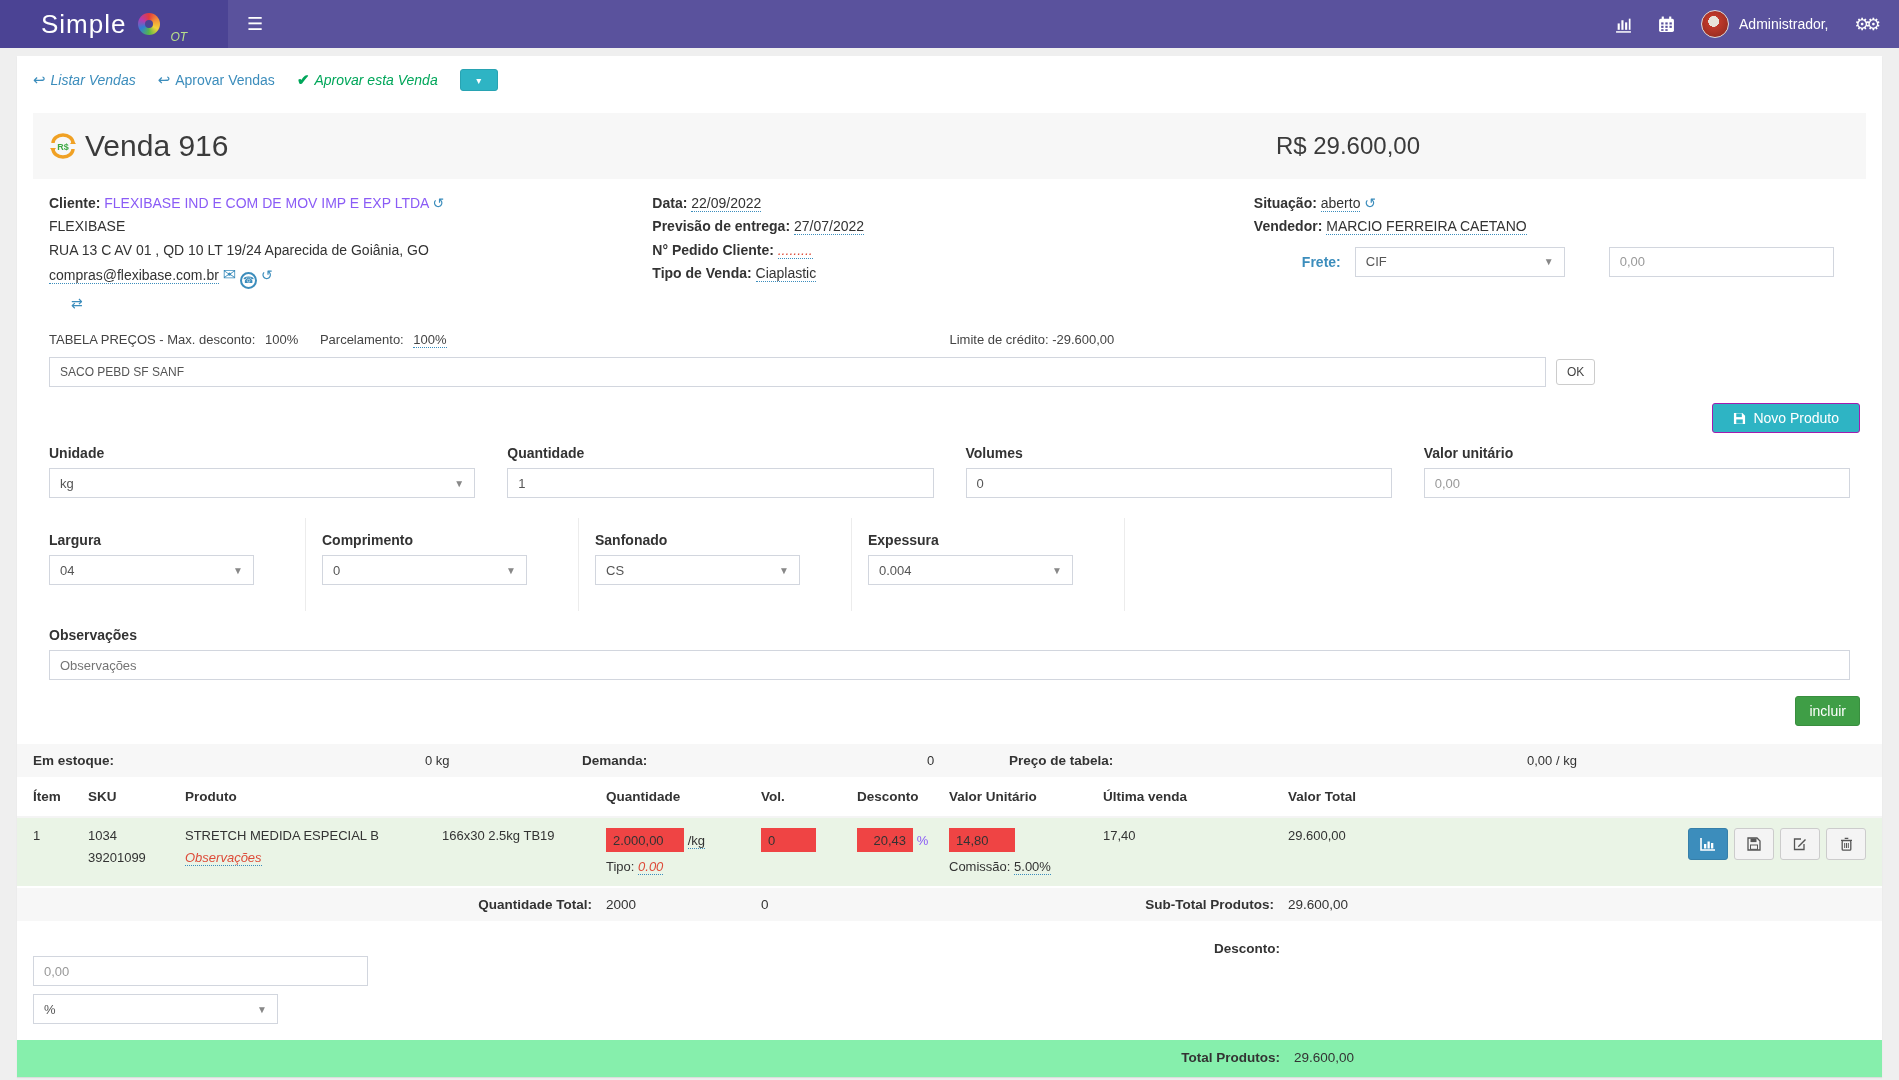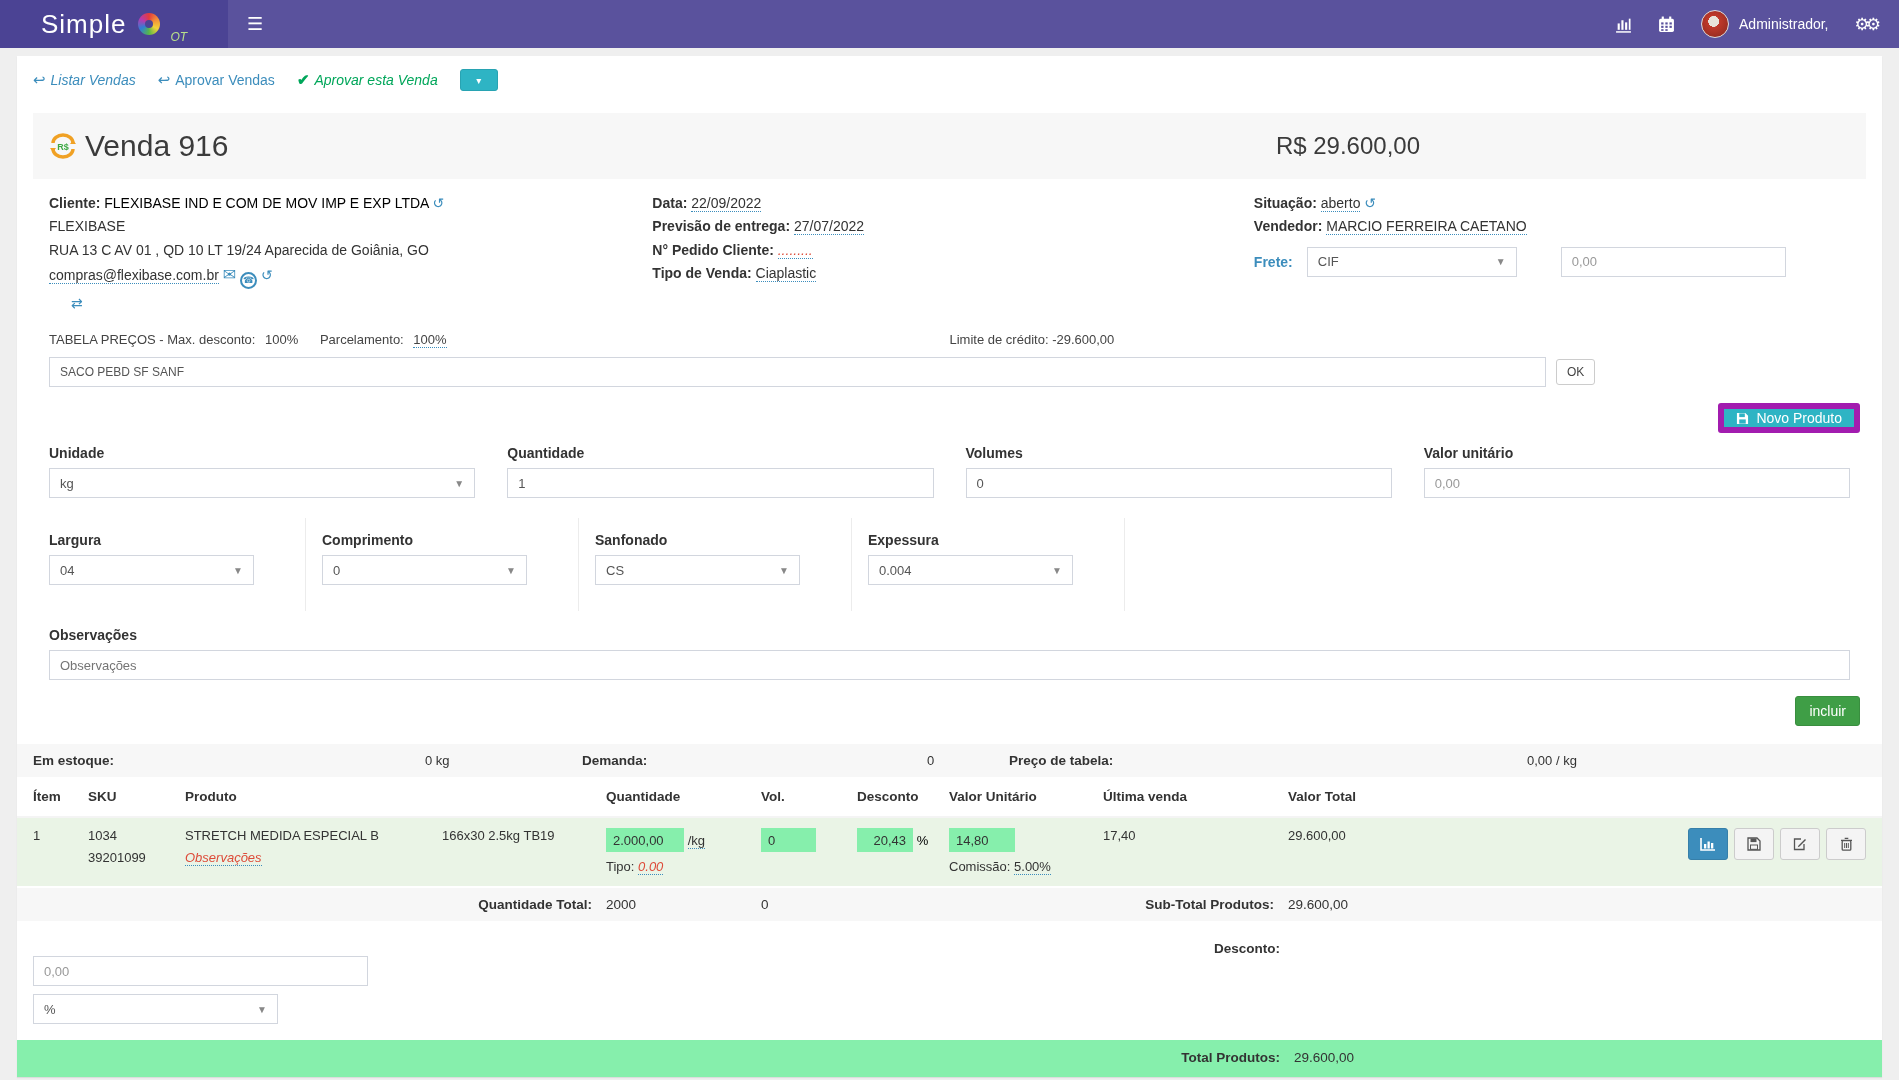--- a/index.html
+++ b/index.html
@@ -33,41 +33,41 @@
 
   .head-band { background:#f7f7f7; margin:10px 16px 0; padding:16px 16px; display:flex; align-items:center; }
   .title-wrap { display:flex; align-items:center; gap:8px; }
   .money-ic { width:28px; height:28px; }
   .page-title { font-size:30px; font-weight:400; color:#3b3b3b; }
   .head-total { margin-left:auto; margin-right:430px; font-size:24px; color:#3b3b3b; }
 
   .info-grid { display:grid; grid-template-columns:33.5% 33.4% 33.1%; padding:14px 32px 6px; font-size:14px; }
   .info-grid b { color:#333; }
   .line { margin-bottom:3px; line-height:1.45; }
-  .lnk { color:#000000; cursor:pointer; }
+  .lnk { color:#8b5cf6; cursor:pointer; }
   .u-dot { border-bottom:1px dotted #3c8dbc; cursor:pointer; }
   .red-it { color:#dd4b39; font-style:italic; }
   .ic-blue { color:#3c8dbc; font-style:normal; cursor:pointer; }
   .wa-circ { display:inline-flex; width:17px; height:17px; border:2px solid #3c8dbc; border-radius:50%; align-items:center; justify-content:center; font-size:9px; color:#3c8dbc; vertical-align:-3px; cursor:pointer; }
-  .frete-row { display:flex; align-items:center; gap:14px; margin-top:10px; }
+  .frete-row { display:flex; align-items:center; gap:14px; margin-top:10px;margin-left:48px; }
   .frete-label { color:#3c8dbc; font-weight:bold; font-size:14px; }
   .sel { border:1px solid #d2d6de; background:#fff; height:30px; display:flex; align-items:center; padding:0 10px; color:#555; font-size:13px; justify-content:space-between; cursor:pointer; }
   .sel .caret { color:#888; font-size:10px; }
   .inp { border:1px solid #d2d6de; background:#fff; height:30px; padding:4px 10px; font-size:13px; color:#555; font-family:"Liberation Sans",sans-serif; }
   .inp.gray { color:#999; }
 
   .tp-row { display:grid; grid-template-columns:50% 50%; padding:10px 32px 6px; font-size:13px; color:#444; }
   .tp-left span { margin-right:6px; }
 
   .search-row { display:flex; align-items:center; gap:10px; padding:4px 16px 6px 32px; }
   .search-inp { width:1497px; height:30px; border:1px solid #d2d6de; padding:0 10px; font-size:12px; color:#555; font-family:"Liberation Sans",sans-serif; }
   .ok-btn { height:26px; padding:0 10px; background:#fff; border:1px solid #ccc; border-radius:3px; font-size:12px; color:#444; cursor:pointer; }
 
   .novo-row { display:flex; justify-content:flex-end; padding:10px 22px 4px; }
-  .btn-teal { background:#2eb4c4; border:6px solid #a21caf; color:#fff; height:30px; padding:0 12px; border-radius:3px; font-size:14px; display:flex; align-items:center; gap:7px; cursor:pointer; }
+  .btn-teal { background:#2eb4c4; border:1px solid #a21caf; color:#fff; height:30px; padding:0 20px; border-radius:3px; font-size:14px; display:flex; align-items:center; gap:7px; cursor:pointer; }
 
   .form-row1 { display:flex; gap:32px; padding:8px 32px 14px; }
   .f-col { flex:1; }
   .f-label { font-weight:bold; font-size:14px; color:#333; margin-bottom:7px; }
   .f-col .sel, .f-col .inp { width:100%; }
 
   .form-row2 { display:flex; width:1095px; margin:6px 16px 0; }
   .f2-cell { width:273px; border-right:1px solid #ececec; padding:14px 16px 26px; }
   .f2-cell .sel { width:205px;gap:22px; }
 
@@ -82,21 +82,21 @@
   .sw1{width:392px;} .sw2{width:157px;} .sw3{width:345px;} .sw4{width:82px;} .sw5{width:518px;} 
 
   
   .tbl-head, .tbl-row, .tbl-totals { display:flex; padding:0 16px; align-items:flex-start; }
   .c-item{width:55px;} .c-sku{width:97px;} .c-prod{width:257px;} .c-med{width:164px;}
   .c-qtd{width:155px;} .c-vol{width:96px;} .c-desc{width:92px;} .c-vu{width:154px;}
   .c-uv{width:185px;} .c-vt{width:220px;} .c-act{flex:1; display:flex; justify-content:flex-end; gap:6px;}
   .tbl-head { font-weight:bold; font-size:13.5px; padding-top:12px; padding-bottom:12px; border-bottom:2px solid #f4f4f4; }
   .tbl-head .c-prod { width:421px; }
   .tbl-row { background:#eaf4e6; font-size:13px; padding-top:10px; padding-bottom:12px; }
-  .mini-inp { border:0; background:#86efac; height:24px; padding:0 7px; font-size:13px; color:#333; font-family:"Liberation Sans",sans-serif; }
+  .mini-inp { border:0; background:#ef4444; height:24px; padding:0 7px; font-size:13px; color:#333; font-family:"Liberation Sans",sans-serif; }
   .sub-line { margin-top:7px; font-size:13px; }
   .act-btn { width:40px; height:32px; border:1px solid #ccc; background:#f4f4f4; border-radius:3px; display:flex; align-items:center; justify-content:center; cursor:pointer; }
   .act-btn.primary { background:#3c8dbc; border-color:#367fa9; }
   .tbl-totals { background:#f7f7f7; font-size:13.5px; padding-top:9px; padding-bottom:9px; margin-top:2px; }
   .ra { text-align:right; padding-right:14px; }
   .t-label { font-weight:bold; }
 
   .desc-row { display:flex; padding:12px 16px 16px; font-size:13.5px;flex-direction:column; }
   .desc-label { width:1261px; text-align:right; padding-right:14px; font-weight:bold; padding-top:8px; }
   .desc-fields .inp { width:335px; margin-bottom:8px; color:#999; }

